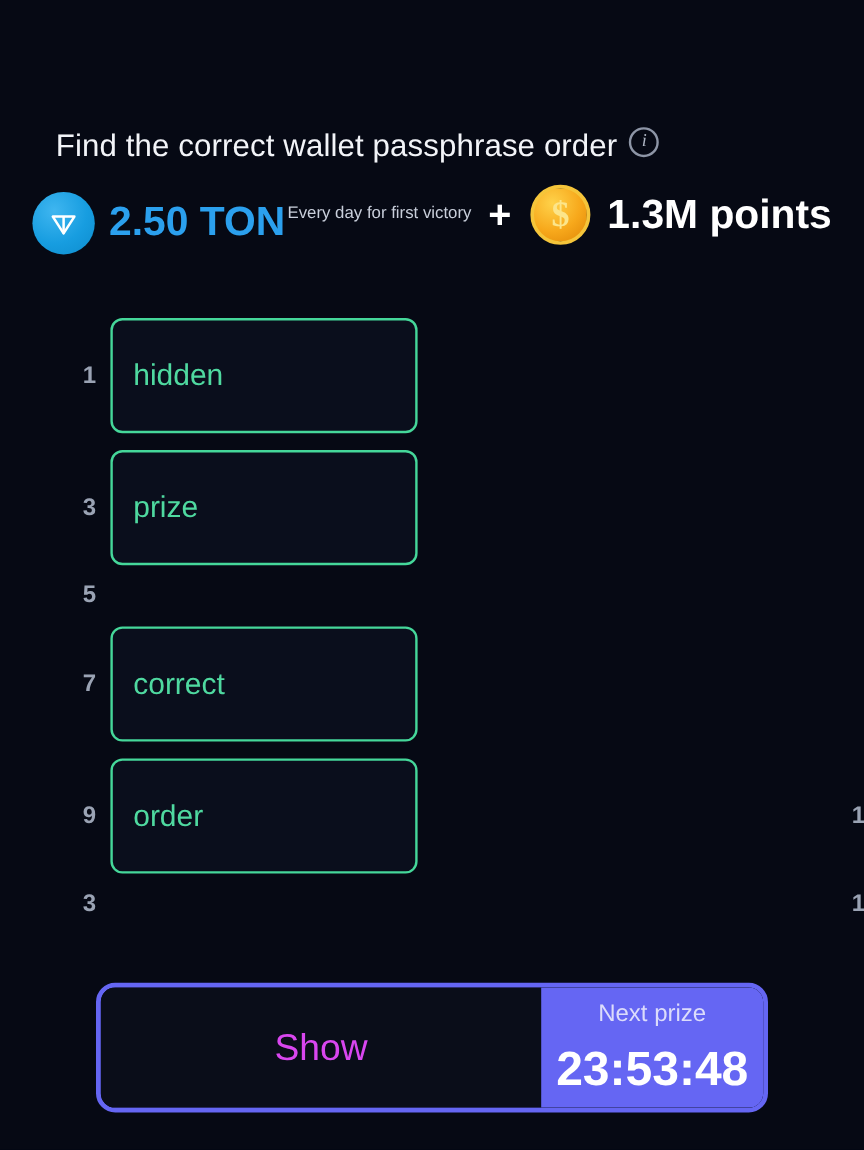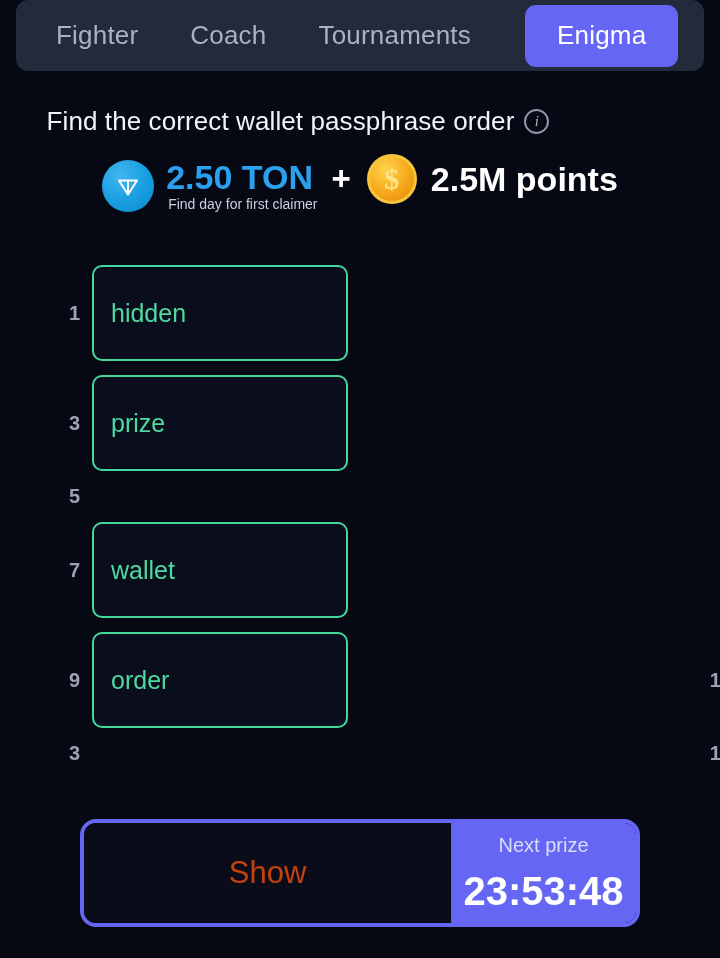--- a/index.html
+++ b/index.html
@@ -17,35 +17,35 @@
   .navtabs { display:flex; align-items:center; width:100%; height:100%; padding:0 6px; }
   .tab { flex:0 0 auto; color:#aab2c2; font-size:26px; letter-spacing:.2px;
          padding:0 26px; height:100%; display:flex; align-items:center; justify-content:center;
          cursor:pointer; }
   .tab.t1{ padding-left:34px; }
   .tab.active { background:#6566f3; color:#ffffff; border-radius:11px; height:62px;
                 margin-left:28px; padding:0 32px; }
 
   
   .titlerow { position:absolute; left:0; top:106px; width:596px;
-              display:flex; align-items:center; justify-content:center; gap:10px; }
+              display:flex; justify-content:center; gap:10px; }
   .title { color:#f2f4f8; font-size:26px; letter-spacing:.1px; }
   .infoicon { width:25px; height:25px; border:2px solid #8d95a6; border-radius:50%;
               display:flex; align-items:center; justify-content:center;
               color:#aeb5c3; font-size:15px; font-style:italic;
               font-family:"Liberation Serif", serif; line-height:1; cursor:pointer; }
 
   
   .prizerow { position:absolute; left:0; top:154px; width:720px;
               display:flex; align-items:center; justify-content:center; }
   .tonblock { display:flex; align-items:center; gap:12px; }
   .tonicon { width:52px; height:52px; border-radius:50%;
              background:radial-gradient(circle at 35% 30%, #3fb6f0 0%, #179de0 55%, #0d8ccd 100%);
              display:flex; align-items:center; justify-content:center; flex:0 0 auto; }
-  .toncol { display:flex; flex-direction:column; align-items:flex-start; }
+  .toncol { display:flex; align-items:flex-start; }
   .tonamt { color:#2ba0ee; font-size:34px; font-weight:bold; line-height:1.05; }
   .tonsub { color:#c9cfdb; font-size:14px; margin-top:1px; margin-left:2px; white-space:nowrap; }
   .plus { color:#ffffff; font-size:33px; font-weight:bold; margin:0 16px 14px 14px; }
   .coinblock { display:flex; align-items:center; gap:14px; margin-bottom:14px; }
   .coinicon { width:50px; height:50px; border-radius:50%;
               background:radial-gradient(circle at 35% 28%, #ffd24a 0%, #f7a81b 55%, #e08606 100%);
               border:3px solid #f5c53a; display:flex; align-items:center; justify-content:center;
               flex:0 0 auto; }
   .coinicon span { color:#fce58a; font-size:30px; font-weight:bold;
                    font-family:"Liberation Serif", serif; line-height:1; }
@@ -61,65 +61,57 @@
          font-size:20px; font-weight:bold; flex:0 0 auto; }
   .word { width:256px; height:96px; border:2px solid #45d79a; border-radius:10px;
           background:#0a0e1c; display:flex; align-items:center; padding-left:17px;
           color:#4fd9a0; font-size:25px; cursor:pointer; }
 
   
   .footer { position:absolute; left:80px; top:819px; width:560px; height:108px;
             border:4px solid #6566f3; border-radius:16px; background:#0a0d19;
             display:flex; overflow:hidden; }
   .showbtn { flex:1 1 auto; display:flex; align-items:center; justify-content:center;
-             color:#c2410c; font-size:31px; background:#0a0d19; cursor:pointer; }
+             color:#d946ef; font-size:31px; background:#0a0d19; cursor:pointer; }
   .prizebox { flex:0 0 185px; background:#6566f3; display:flex; flex-direction:column;
               align-items:center; justify-content:center; cursor:pointer;
               border-radius:0 11px 11px 0;gap:10px; }
   .prizelbl { color:#dcdcfb; font-size:20px; line-height:1.2; }
   .prizetime { color:#ffffff; font-size:40px; font-weight:bold; line-height:1.15; margin-top:1px; }
 </style>
 </head>
 <body>
 
 <div id="app">
 
-  <div class="navwrap">
-    <div class="navtabs">
-      <div class="tab t1">Fighter</div>
-      <div class="tab">Coach</div>
-      <div class="tab">Tournaments</div>
-      <div class="tab active">Enigma</div>
-    </div>
-  </div>
 
   <div class="titlerow">
     <div class="title">Find the correct wallet passphrase order</div>
     <div class="infoicon">i</div>
   </div>
 
   <div class="prizerow">
     <div class="tonblock">
       <div class="tonicon">
         <svg width="28" height="28" viewBox="0 0 28 28" aria-hidden="true">
           <path d="M5 8.5 L23 8.5 L14 22.5 Z" fill="none" stroke="#ffffff" stroke-width="2.1" stroke-linejoin="round"></path>
           <path d="M14 8.5 L14 22.5" fill="none" stroke="#ffffff" stroke-width="2.1"></path>
         </svg>
       </div>
       <div class="toncol">
         <div class="tonamt">2.50 TON</div>
-        <div class="tonsub">Find day for first claimer</div>
+        <div class="tonsub">Every day for first victory</div>
       </div>
     </div>
     <div class="plus">+</div>
     <div class="coinblock">
       <div class="coinicon">
         <span>$</span>
       </div>
-      <div class="ptsamt">2.5M points</div>
+      <div class="ptsamt">1.3M points</div>
     </div>
   </div>
 
   <div class="grid">
 
     <div class="cell left">
       <div class="idx">1</div>
       <div class="word">hidden</div>
     </div>
     <div class="cell right">
@@ -139,21 +131,21 @@
     <div class="cell left">
       <div class="idx">5</div>
     </div>
     <div class="cell right">
       <div class="idx">6</div>
 
     </div>
 
     <div class="cell left">
       <div class="idx">7</div>
-      <div class="word">wallet</div>
+      <div class="word">correct</div>
     </div>
     <div class="cell right">
       <div class="idx">8</div>
 
     </div>
 
     <div class="cell left">
       <div class="idx">9</div>
       <div class="word">order</div>
     </div>

